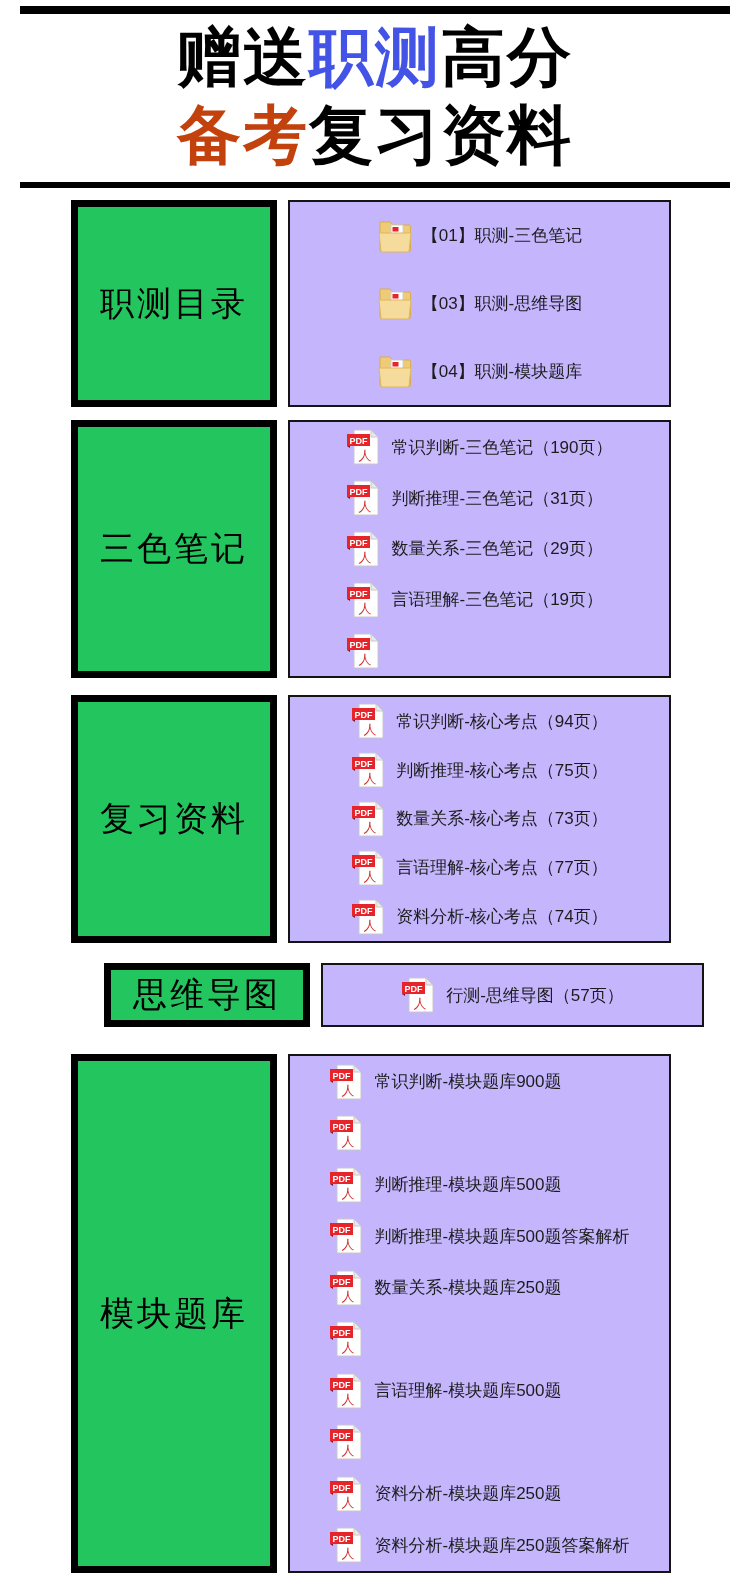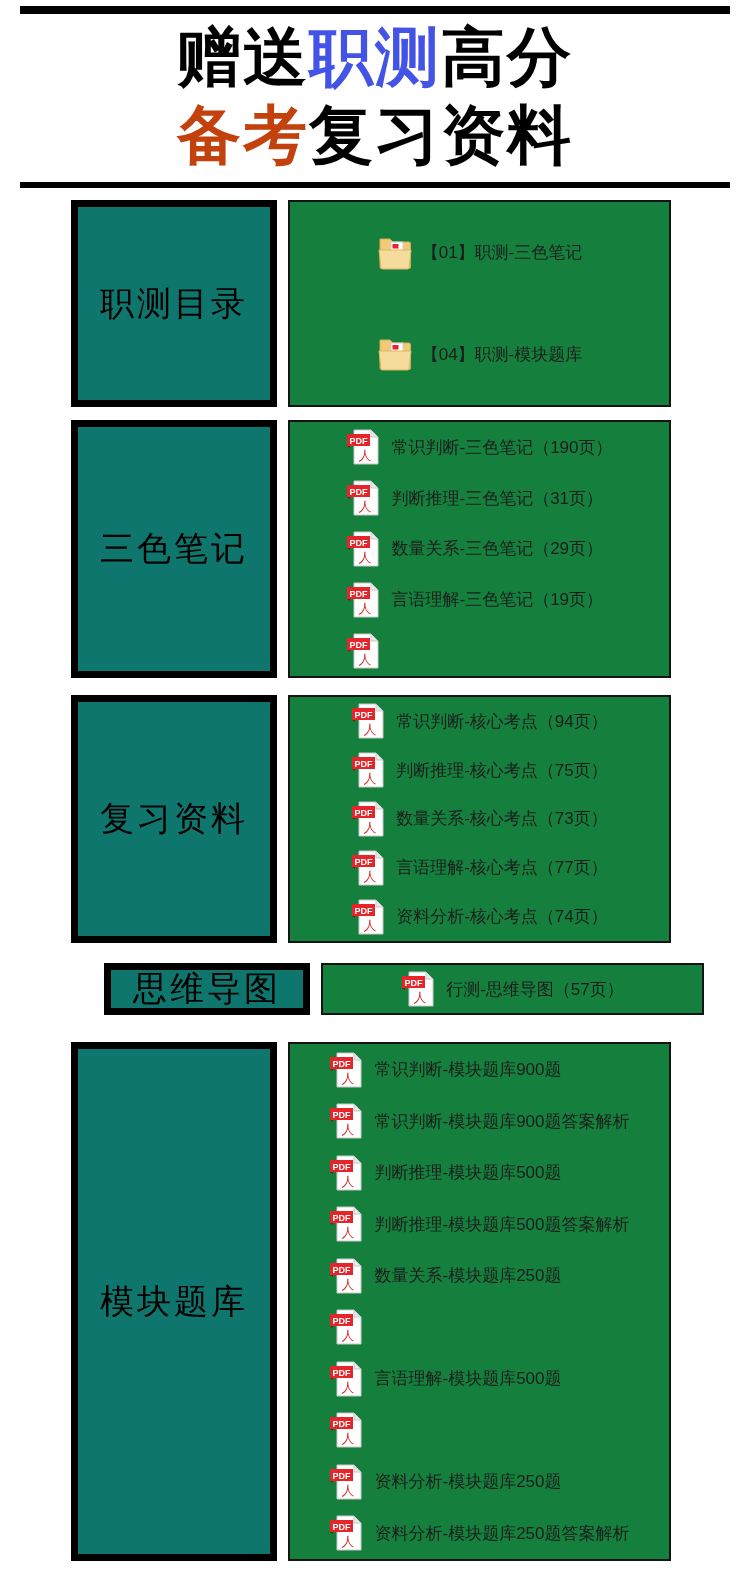--- a/index.html
+++ b/index.html
@@ -35,45 +35,45 @@
   .sections{
     margin-left:71px;
   }
   .section{
     display:flex;
     align-items:stretch;
   }
   .s0{height:207px;margin-bottom:13px;}
   .s1{height:258px;margin-bottom:17px;}
   .s2{height:248px;margin-bottom:20px;}
-  .s3{height:52px;margin-bottom:27px;padding-left:33px;}
+  .s3{height:64px;margin-bottom:27px;padding-left:33px;}
   .s4{height:519px;}
   .label-box{
     box-sizing:border-box;
     width:206px;
     border:7px solid #000;
-    background:#0f766e;
+    background:#22c55e;
     display:flex;
     align-items:center;
     justify-content:center;
     flex:none;
   }
   .label-text{
     font-family:"Liberation Serif", serif;
     font-size:34px;
     letter-spacing:3px;
     color:#000;
     white-space:nowrap;
   }
   .content-box{
     box-sizing:border-box;
     width:383px;
     margin-left:11px;
     border:2px solid #141414;
-    background:#15803d;
+    background:#c4b5fd;
     display:flex;
     flex:none;
   }
   .rows{
     display:flex;
     flex-direction:column;
     justify-content:space-around;
     width:max-content;
     margin:0 auto;
   }
@@ -111,29 +111,39 @@
       <path d="M3 6 H13 L16 9 H32 a1.5 1.5 0 0 1 1.5 1.5 V34 a1.5 1.5 0 0 1 -1.5 1.5 H4.5 A1.5 1.5 0 0 1 3 34 Z" fill="#efca77" stroke="#d8ab4e" stroke-width="1"></path>
       <rect x="14" y="9" width="12" height="17" fill="#ffffff" stroke="#cccccc" stroke-width="1"></rect>
       <rect x="15.5" y="11" width="6" height="4.5" fill="#e5252a"></rect>
       <text x="20" y="23" text-anchor="middle" font-size="8" fill="#d2302f" font-family="Liberation Serif, serif">人</text>
       <path d="M2 17 H34 L32 35 a1.5 1.5 0 0 1 -1.5 1 H5.5 A1.5 1.5 0 0 1 4 35 Z" fill="#f6dc9c" stroke="#ddb662" stroke-width="1"></path>
     </svg>
     <span class="row-label">【01】职测-三色笔记</span>
   </div>
 
 
-
   <div class="row">
     <svg class="row-icon" width="36" height="40" viewBox="0 0 36 40">
       <path d="M3 6 H13 L16 9 H32 a1.5 1.5 0 0 1 1.5 1.5 V34 a1.5 1.5 0 0 1 -1.5 1.5 H4.5 A1.5 1.5 0 0 1 3 34 Z" fill="#efca77" stroke="#d8ab4e" stroke-width="1"></path>
       <rect x="14" y="9" width="12" height="17" fill="#ffffff" stroke="#cccccc" stroke-width="1"></rect>
       <rect x="15.5" y="11" width="6" height="4.5" fill="#e5252a"></rect>
       <text x="20" y="23" text-anchor="middle" font-size="8" fill="#d2302f" font-family="Liberation Serif, serif">人</text>
       <path d="M2 17 H34 L32 35 a1.5 1.5 0 0 1 -1.5 1 H5.5 A1.5 1.5 0 0 1 4 35 Z" fill="#f6dc9c" stroke="#ddb662" stroke-width="1"></path>
     </svg>
+    <span class="row-label">【03】职测-思维导图</span>
+  </div>
+
+  <div class="row">
+    <svg class="row-icon" width="36" height="40" viewBox="0 0 36 40">
+      <path d="M3 6 H13 L16 9 H32 a1.5 1.5 0 0 1 1.5 1.5 V34 a1.5 1.5 0 0 1 -1.5 1.5 H4.5 A1.5 1.5 0 0 1 3 34 Z" fill="#efca77" stroke="#d8ab4e" stroke-width="1"></path>
+      <rect x="14" y="9" width="12" height="17" fill="#ffffff" stroke="#cccccc" stroke-width="1"></rect>
+      <rect x="15.5" y="11" width="6" height="4.5" fill="#e5252a"></rect>
+      <text x="20" y="23" text-anchor="middle" font-size="8" fill="#d2302f" font-family="Liberation Serif, serif">人</text>
+      <path d="M2 17 H34 L32 35 a1.5 1.5 0 0 1 -1.5 1 H5.5 A1.5 1.5 0 0 1 4 35 Z" fill="#f6dc9c" stroke="#ddb662" stroke-width="1"></path>
+    </svg>
     <span class="row-label">【04】职测-模块题库</span>
   </div>
 </div>
     </div>
   </section>
 
   <section class="section s1">
     <div class="label-box">
       <span class="label-text">三色笔记</span>
     </div>
@@ -311,21 +321,20 @@
 
   <div class="row">
     <svg class="row-icon" width="36" height="40" viewBox="0 0 36 40">
       <path d="M8 3 H25 L32 10 V37 H8 Z" fill="#ffffff" stroke="#c8c8c8" stroke-width="1"></path>
       <path d="M25 3 L25 10 H32 Z" fill="#e9e9e9" stroke="#c8c8c8" stroke-width="1"></path>
       <rect x="1" y="7" width="23" height="12" fill="#e5252a"></rect>
       <path d="M1 19 L4 21 V19 Z" fill="#8f1013"></path>
       <text x="12.5" y="16.5" text-anchor="middle" font-size="9" font-weight="bold" fill="#ffffff" font-family="Liberation Sans, sans-serif">PDF</text>
       <text x="19" y="33" text-anchor="middle" font-size="13" fill="#d2302f" font-family="Liberation Serif, serif">人</text>
     </svg>
-    <span class="row-label">常识判断-模块题库900题答案解析</span>
   </div>
 
   <div class="row">
     <svg class="row-icon" width="36" height="40" viewBox="0 0 36 40">
       <path d="M8 3 H25 L32 10 V37 H8 Z" fill="#ffffff" stroke="#c8c8c8" stroke-width="1"></path>
       <path d="M25 3 L25 10 H32 Z" fill="#e9e9e9" stroke="#c8c8c8" stroke-width="1"></path>
       <rect x="1" y="7" width="23" height="12" fill="#e5252a"></rect>
       <path d="M1 19 L4 21 V19 Z" fill="#8f1013"></path>
       <text x="12.5" y="16.5" text-anchor="middle" font-size="9" font-weight="bold" fill="#ffffff" font-family="Liberation Sans, sans-serif">PDF</text>
       <text x="19" y="33" text-anchor="middle" font-size="13" fill="#d2302f" font-family="Liberation Serif, serif">人</text>

